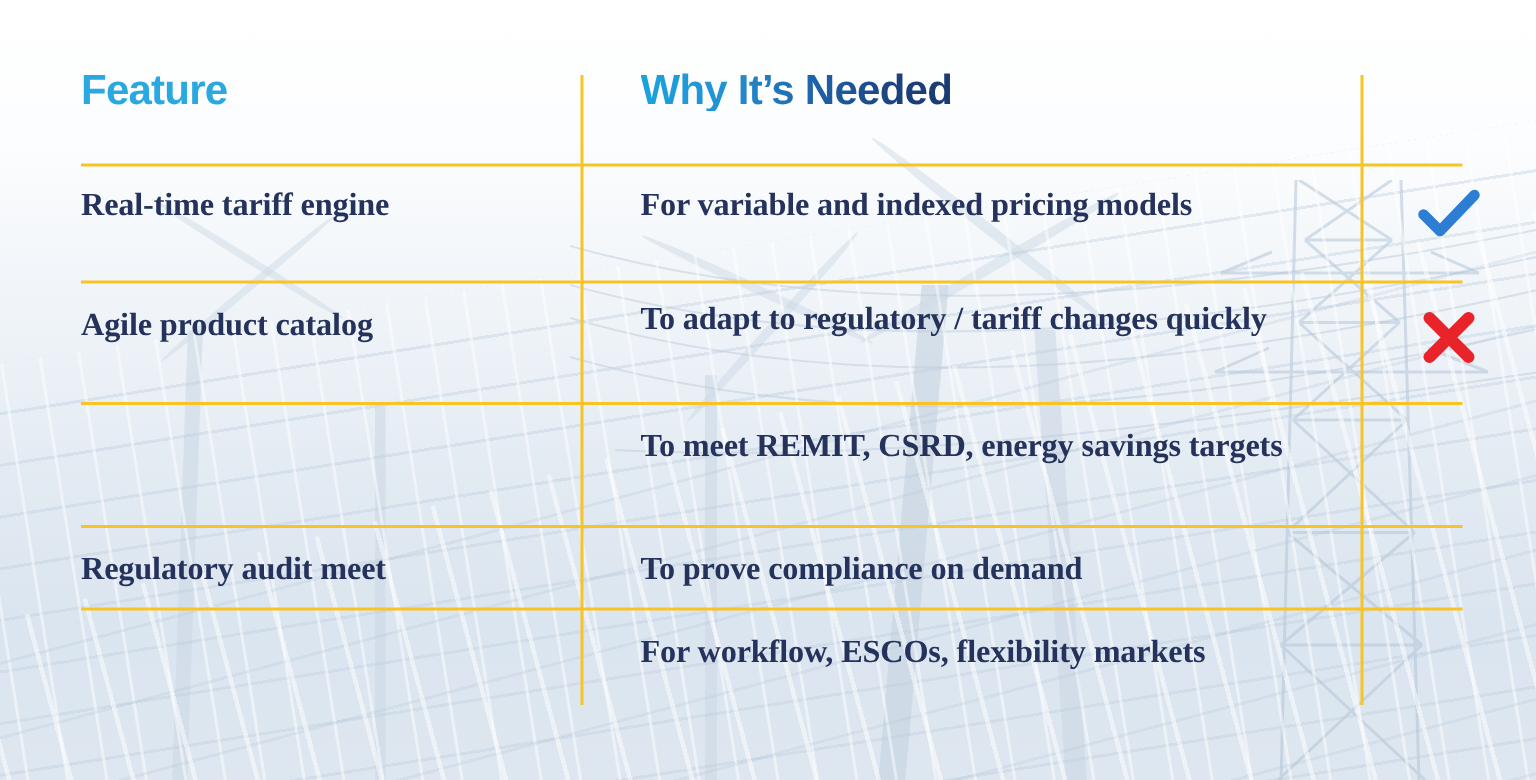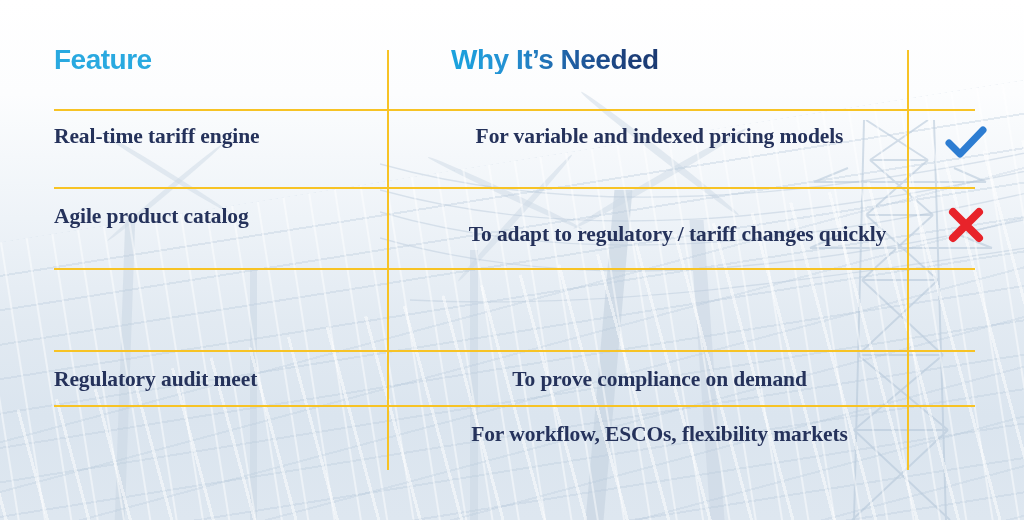--- a/index.html
+++ b/index.html
@@ -103,40 +103,39 @@
   .cell{
     position:absolute;
     color:#25325B;
     font-weight:700;
     font-size:21.5px;
     line-height:1.22;
     letter-spacing:-0.1px;
     font-family:Liberation Serif, serif;
   }
   .col-a{left:54px;width:320px;}
-  .col-b{left:427px;width:465px;text-align:center;}
+  .col-b{left:427px;width:465px;}
 
   .hdr{
     position:absolute;
     font-size:28px;
     font-weight:800;
     letter-spacing:-0.5px;
     line-height:1;
   }
   .hdr-feature{
     left:54px;top:46px;
     color:#29A9E0;
   }
   .hdr-why{
     left:427px;top:46px;
     background:linear-gradient(90deg,#1AA3DE 0%,#2490D2 28%,#1F5FA4 58%,#1C3F7A 85%,#1B3A72 100%);
     -webkit-background-clip:text;
     background-clip:text;
     color:transparent;
-    margin-left:24px;
     -webkit-text-fill-color:transparent;
   }
 
   .mark{
     position:absolute;
     left:907px;width:118px;
     text-align:center;
     font-size:38px;
     line-height:1;
     font-weight:700;
@@ -220,27 +219,28 @@
 
     <div class="cell col-a" style="top:123px;">Real-time tariff engine</div>
     <div class="cell col-b" style="top:123px;">For variable and indexed pricing models</div>
     <div class="mark" style="top:126px;">
       <svg width="42" height="34" viewBox="0 0 42 34" aria-hidden="true">
         <path d="M4 17 L15 28 L38 4" fill="none" stroke="#2D7DD2" stroke-width="7" stroke-linecap="round" stroke-linejoin="round"></path>
       </svg>
     </div>
 
     <div class="cell col-a" style="top:203px;">Agile product catalog</div>
-    <div class="cell col-b" style="top:221px;margin-left:18px;">To adapt to regulatory / tariff changes quickly</div>
+    <div class="cell col-b" style="top:199px;">To adapt to regulatory / tariff changes quickly</div>
     <div class="mark" style="top:207px;">
       <svg width="36" height="36" viewBox="0 0 36 36" aria-hidden="true">
         <path d="M5 5 L31 31 M31 5 L5 31" fill="none" stroke="#E8232A" stroke-width="8" stroke-linecap="round"></path>
       </svg>
     </div>
 
+    <div class="cell col-b" style="top:284px;">To meet REMIT, CSRD, energy savings targets</div>
 
     <div class="cell col-a" style="top:366px;">Regulatory audit meet</div>
     <div class="cell col-b" style="top:366px;">To prove compliance on demand</div>
 
     <div class="cell col-b" style="top:421px;">For workflow, ESCOs, flexibility markets</div>
 
   </div>
 </div>
 
 </body></html>

